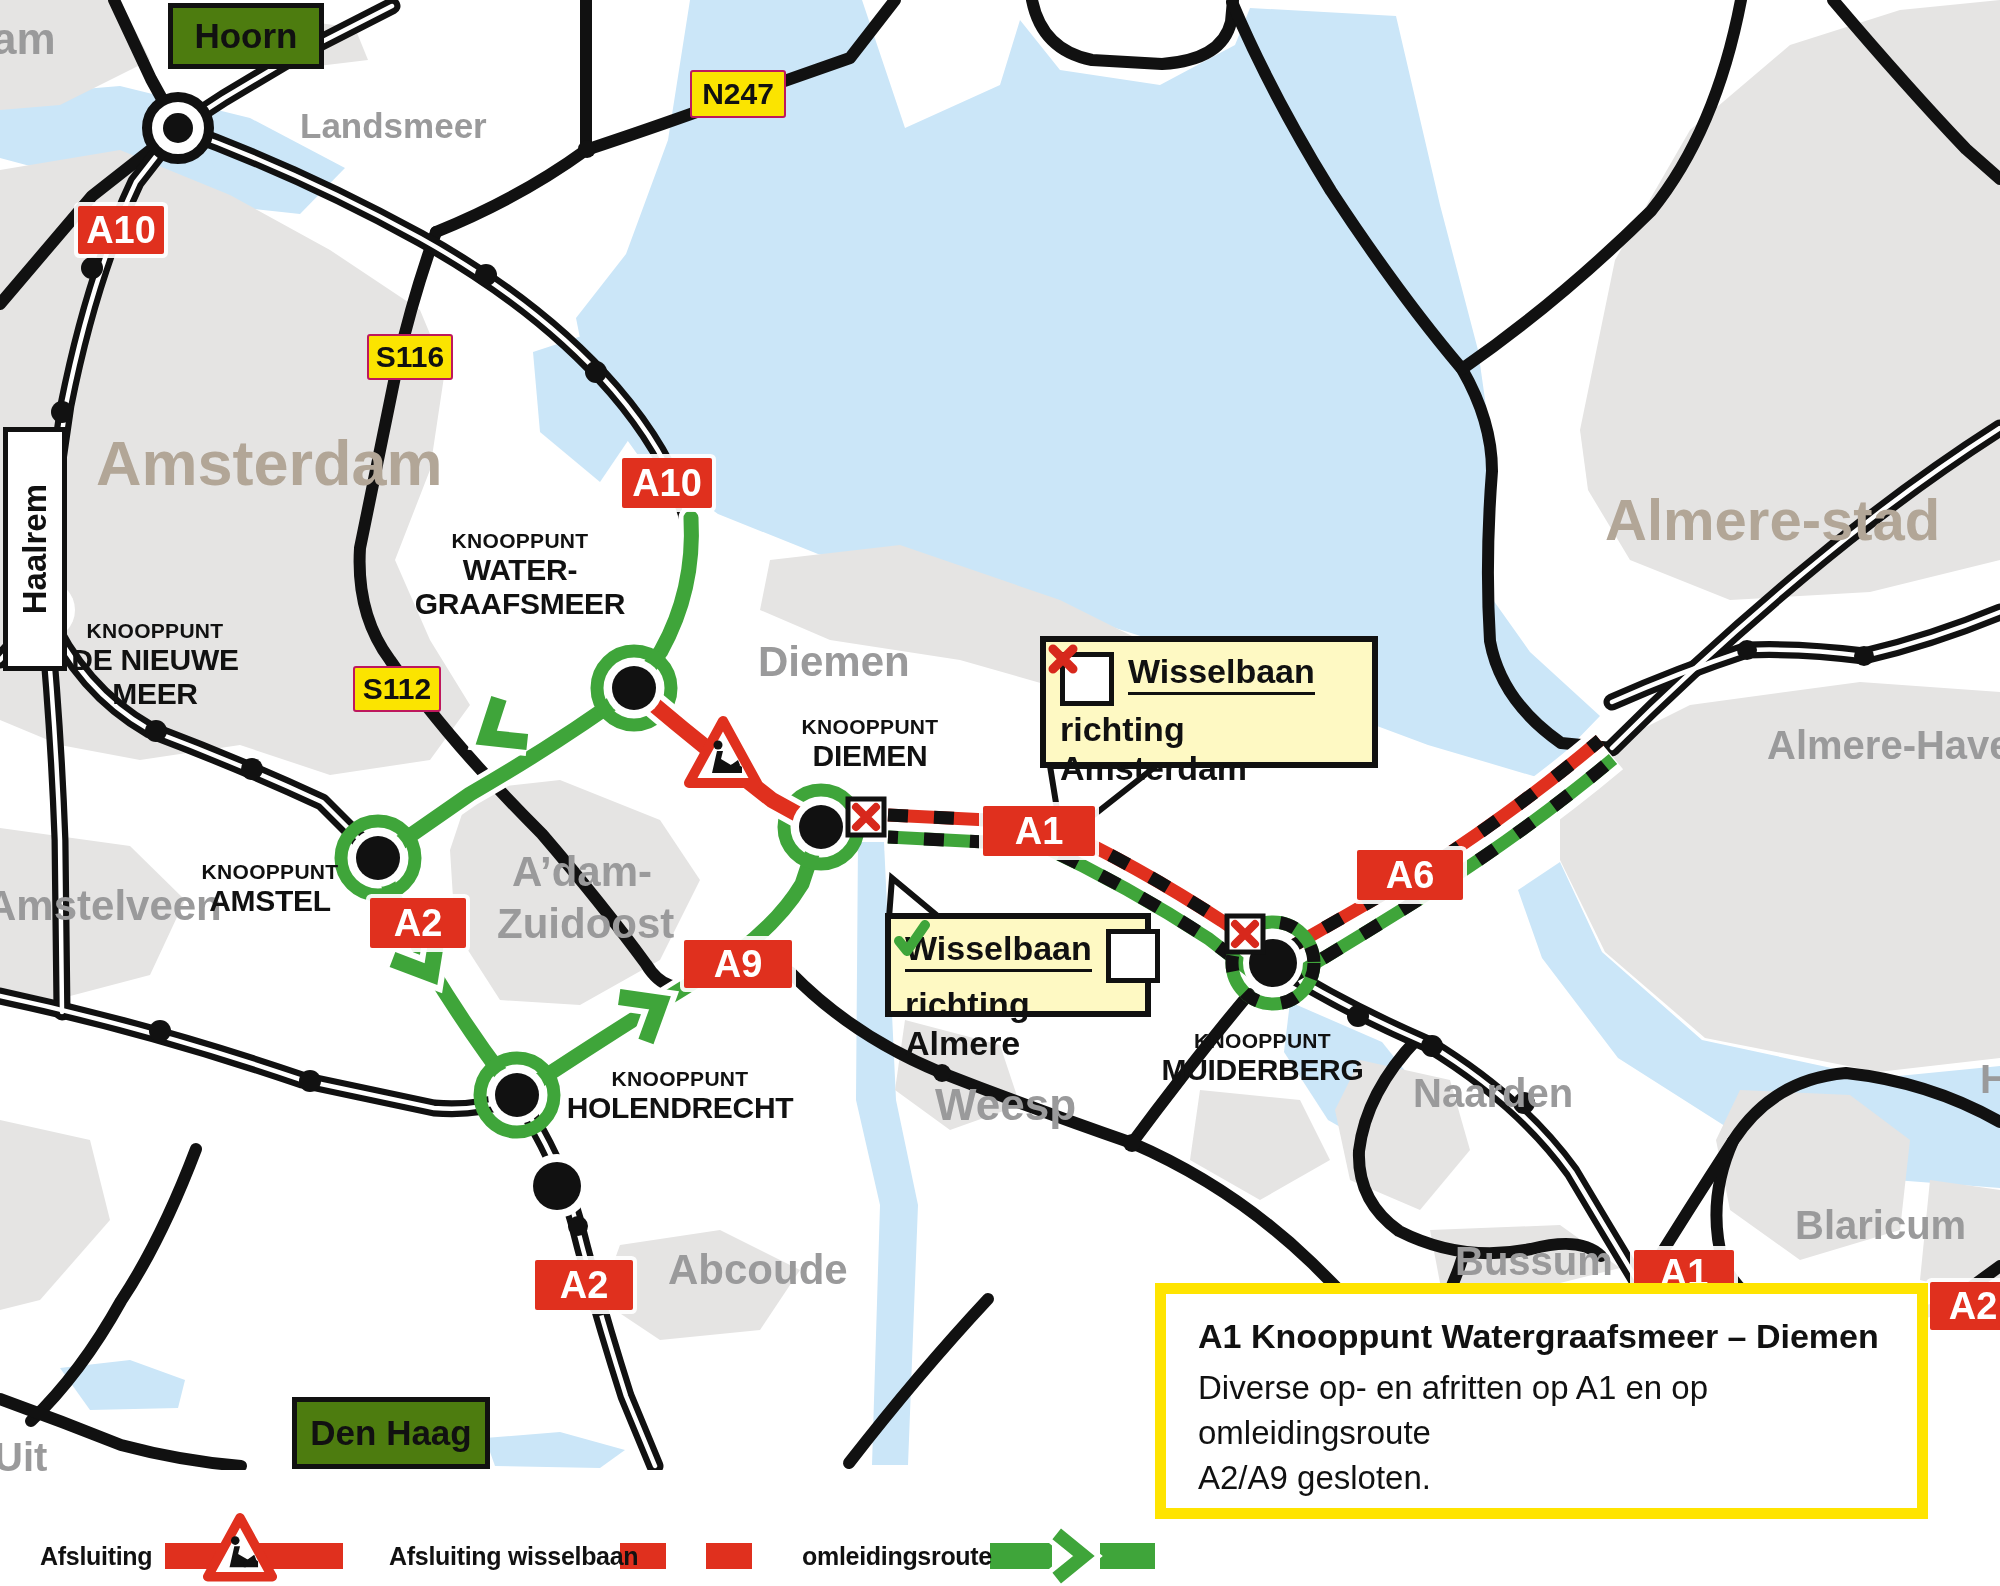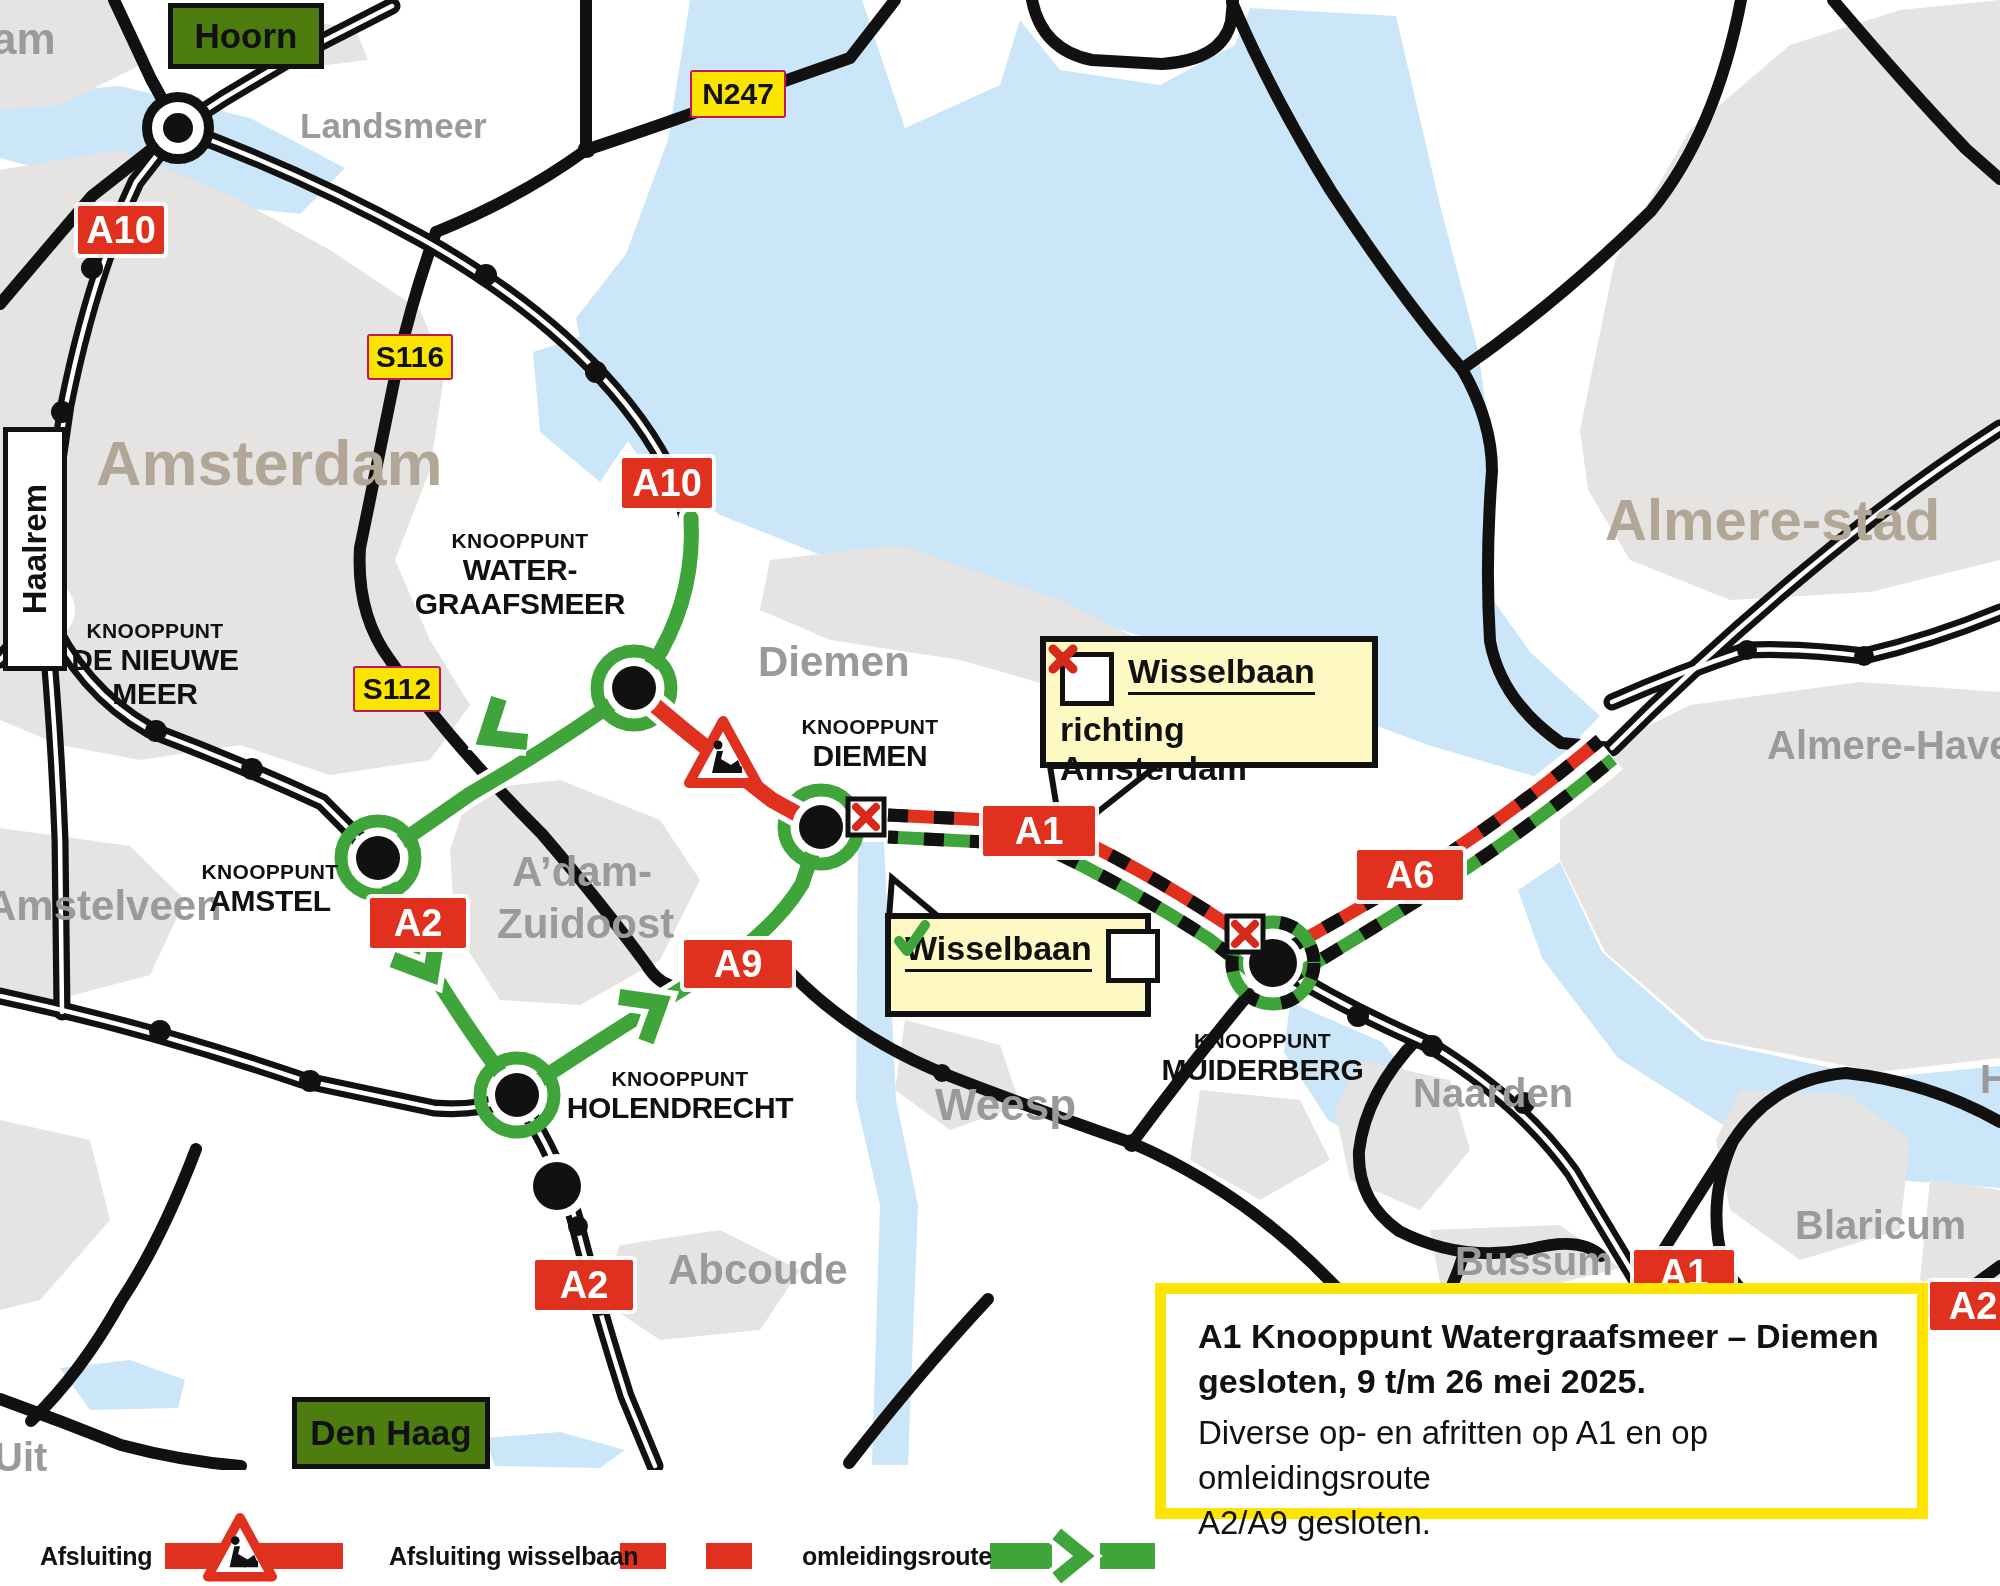--- a/index.html
+++ b/index.html
@@ -331,20 +331,21 @@
 
 <div class="callout" style="left:885px;top:913px;width:226px;height:74px;">
   <div class="row" style="justify-content:space-between;">
     <span class="ul">Wisselbaan</span>
     <div class="ckbox">
       <svg width="40" height="40" viewBox="-20 -20 40 40">
         <path d="M-12 2 L-4 12 L14 -14" stroke="#3fa53a" stroke-width="10" fill="none" stroke-linecap="round" stroke-linejoin="round"></path>
       </svg>
     </div>
   </div>
+  <div style="margin-top:2px;">richting Almere</div>
 </div>
 
 <div class="lbl taupe" style="left:1605px;top:490px;font-size:58px;">Almere-stad</div>
 <div class="lbl gray" style="left:1767px;top:724px;font-size:40px;">Almere-Haven</div>
 <div class="lbl gray" style="left:1980px;top:1058px;font-size:40px;">H</div>
 
 <div class="kn" style="left:180px;top:859px;width:180px;">
   <span class="s">KNOOPPUNT</span>
   <span class="b">AMSTEL</span>
 </div>
@@ -375,21 +376,20 @@
 <div class="lbl gray" style="left:668px;top:1248px;font-size:42px;">Abcoude</div>
 <div class="badge-a" style="left:535px;top:1260px;width:98px;height:50px;">A2</div>
 <div class="citybox" style="left:292px;top:1397px;width:188px;height:62px;">
       <span>Den Haag</span>
     </div>
 <div class="lbl gray" style="left:-6px;top:1436px;font-size:40px;">Uit</div>
 
 <div class="infobox">
   <div class="t">
     <span>A1 Knooppunt Watergraafsmeer – Diemen</span><br>
-    <span>gesloten, 9 t/m 26 mei 2025.</span>
   </div>
   <div class="b">
     <span>Diverse op- en afritten op A1 en op omleidingsroute</span><br>
     <span>A2/A9 gesloten.</span>
   </div>
 </div>
 
 <div class="legend-lbl" style="left:40px;top:1542px;">Afsluiting</div>
 <div class="legend-lbl" style="left:389px;top:1542px;">Afsluiting wisselbaan</div>
 <div class="legend-lbl" style="left:802px;top:1542px;">omleidingsroute</div>

